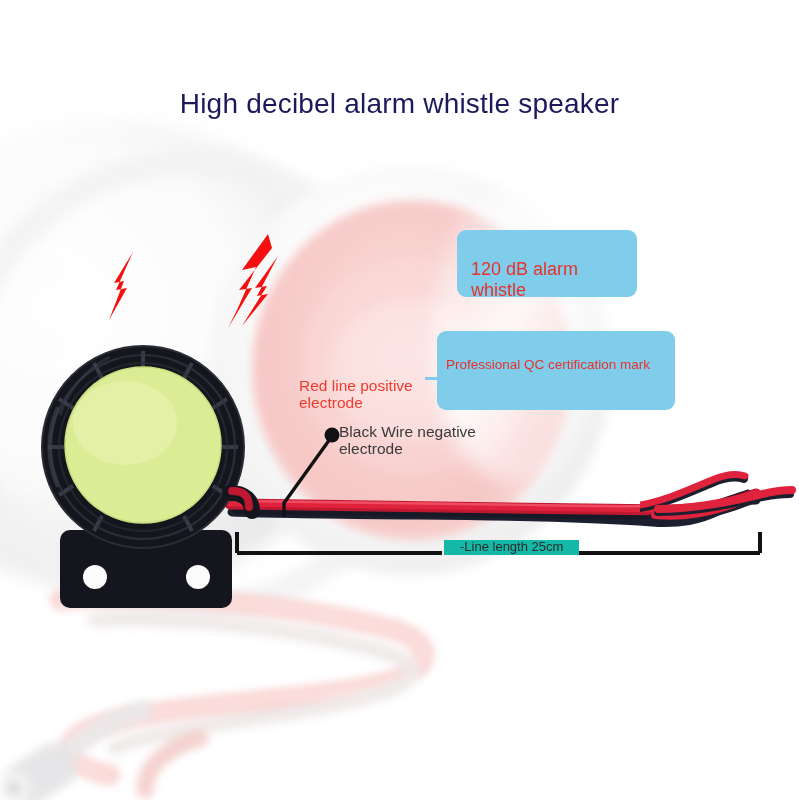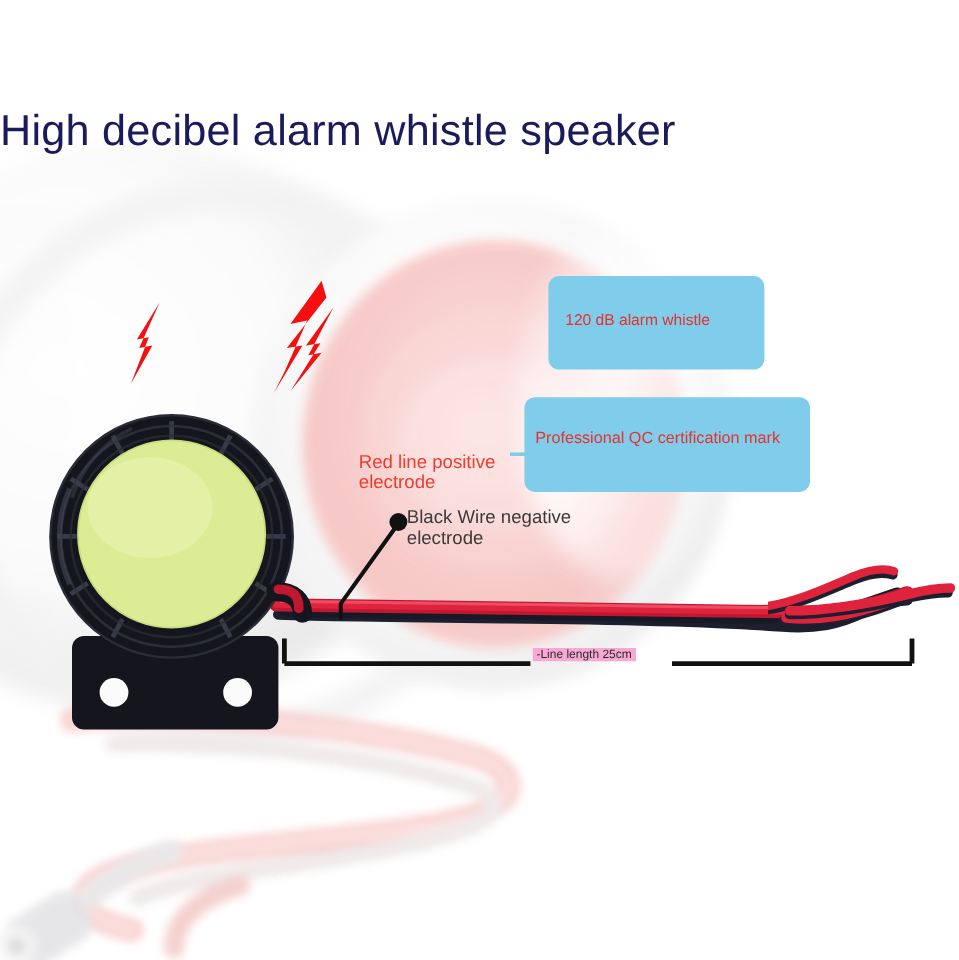--- a/index.html
+++ b/index.html
@@ -100,22 +100,22 @@
   }
   .bg-connector{
     position:absolute;left:-8px;top:700px;width:160px;height:105px;
     filter:blur(4px);opacity:.9;
   }
 
   
   .title{
     position:absolute;
     left:0;top:88px;width:799px;
-    text-align:left;
-    font-size:36px;
+    text-align:center;
+    font-size:28px;
     letter-spacing:.2px;
     color:#1b1b5c;
     font-family:"Liberation Sans",sans-serif;
     white-space:nowrap;
   }
 
   
   .bolt{position:absolute;}
   .bolt svg{display:block;}
 
@@ -125,22 +125,22 @@
   
   .callout{
     position:absolute;
     background:#7fcdeb;
     border-radius:9px;
     color:#e8312a;
     font-family:"Liberation Sans",sans-serif;
     box-sizing:border-box;
   }
   #callout-db{
-    left:457px;top:230px;width:180px;height:78px;
-    font-size:13px;
+    left:457px;top:230px;width:180px;height:67px;
+    font-size:18px;
     padding:29px 0 0 14px;
   }
   #callout-qc{
     left:437px;top:331px;width:238px;height:79px;
     font-size:13.5px;
     padding:26px 0 0 9px;
   }
 
   
   .label{
@@ -151,22 +151,22 @@
   #label-red{
     left:299px;top:377px;width:180px;
     color:#ef3a2d;font-size:15.5px;
   }
   #label-black{
     left:339px;top:423px;width:200px;
     color:#3a3a3a;font-size:15.5px;
   }
   #label-length{
     left:444px;top:540px;
-    color:#2b2b2b;font-size:10px;
-    background:#f9a8d4;padding:0 3px;
+    color:#2b2b2b;font-size:13px;
+    background:#14b8a6;padding:0 16px;
   }
 
   .blue-dash{
     position:absolute;left:425px;top:377px;width:28px;height:3px;
     background:#7fcdeb;
   }
 
   
   .leader{position:absolute;left:260px;top:415px;width:100px;height:105px;}
 

